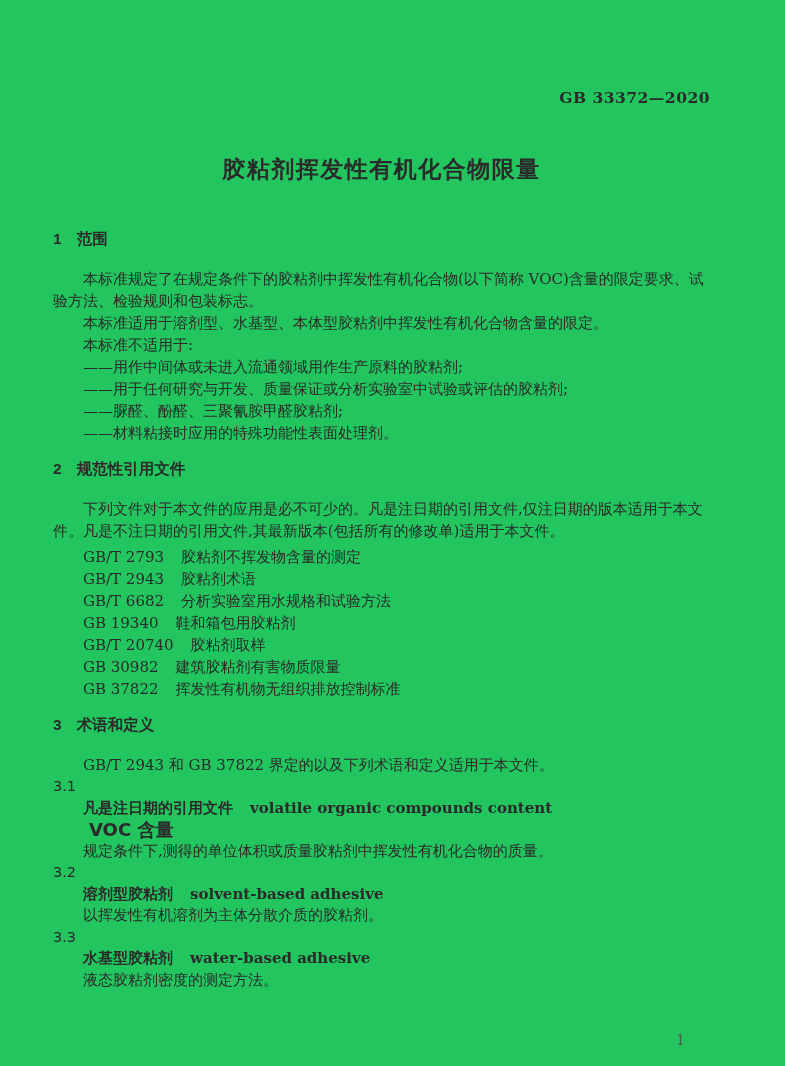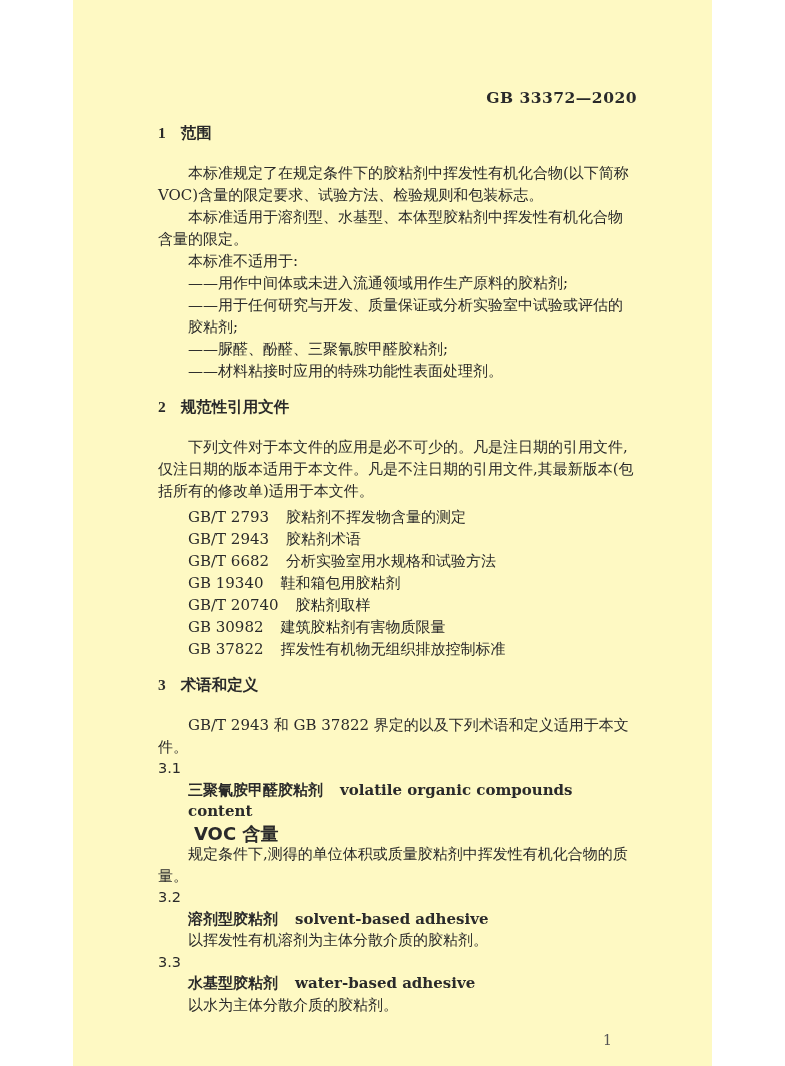--- a/index.html
+++ b/index.html
@@ -1,34 +1,34 @@
 <!DOCTYPE html>
 <html><head>
 <meta charset="utf-8">
 <style>
   * { margin:0; padding:0; box-sizing:border-box; }
   html,body { background:#ffffff; }
   .page {
-    width:639px; height:1066px; position:relative; margin:0 auto;
-    background:#fef9c3; color:#2a2a2a; overflow:hidden;
+    width:785px; height:1066px; position:relative; margin:0 auto;
+    background:#22c55e; color:#2a2a2a; overflow:hidden;
     font-family:"DejaVu Serif","Liberation Serif",serif;
     font-size:15px;
-    padding:88px 75px 0 85px;
+    padding:88px 75px 0 53px;
   }
   .std-no {
     text-align:right; font-weight:bold; font-size:15.5px;
     letter-spacing:0.5px; line-height:20px;
   }
   .doc-title {
     text-align:center; font-family:"DejaVu Sans","Liberation Sans",sans-serif;
     font-weight:bold; font-size:23px; letter-spacing:1.5px;
     margin-top:45px; margin-bottom:43px; line-height:32px;
   }
   .h2 {
-    font-family:Liberation Serif, serif;
+    font-family:Liberation Sans, sans-serif;
     font-weight:bold; font-size:15.5px; line-height:21px;
     margin-top:14px; margin-bottom:19px;
   }
   .h2 .num { margin-right:15px; }
   .para  { line-height:22px; text-indent:2em; }
   .dash  { line-height:22px; margin-left:2em; }
   .refs  { margin-top:4px; }
   .ref   { line-height:22px; margin-left:2em; }
   .ref .ref-title { margin-left:17px; }
   .t-line { line-height:21.5px; }
@@ -41,20 +41,21 @@
   .term-def  { text-indent:2em; }
   .page-num { position:absolute; right:100px; bottom:18px; font-size:14px; color:#555; }
 </style>
 </head>
 <body>
 
 <div class="page">
 
   <div class="std-no">GB 33372—2020</div>
 
+  <div class="doc-title">胶粘剂挥发性有机化合物限量</div>
 
   <div class="h2">
     <span class="num">1</span><span>范围</span>
   </div>
   <div class="para">本标准规定了在规定条件下的胶粘剂中挥发性有机化合物(以下简称 VOC)含量的限定要求、试验方法、检验规则和包装标志。</div>
   <div class="para">本标准适用于溶剂型、水基型、本体型胶粘剂中挥发性有机化合物含量的限定。</div>
   <div class="para">本标准不适用于:</div>
   <div class="dash">——用作中间体或未进入流通领域用作生产原料的胶粘剂;</div>
   <div class="dash">——用于任何研究与开发、质量保证或分析实验室中试验或评估的胶粘剂;</div>
   <div class="dash">——脲醛、酚醛、三聚氰胺甲醛胶粘剂;</div>
@@ -75,36 +76,36 @@
   </div>
 
   <div class="h2">
     <span class="num">3</span><span>术语和定义</span>
   </div>
   <div class="para">GB/T 2943 和 GB 37822 界定的以及下列术语和定义适用于本文件。</div>
 
   <div>
     <div class="t-line term-num">3.1</div>
     <div class="t-line term-name">
-      <span>三聚氰胺甲醛胶粘剂</span><span class="en">volatile organic compounds content</span>
+      <span>凡是注日期的引用文件</span><span class="en">volatile organic compounds content</span>
     </div>
     <div class="t-line term-alias">VOC 含量</div>
     <div class="t-line term-def">规定条件下,测得的单位体积或质量胶粘剂中挥发性有机化合物的质量。</div>
   </div>
 
   <div>
     <div class="t-line term-num">3.2</div>
     <div class="t-line term-name">
       <span>溶剂型胶粘剂</span><span class="en">solvent-based adhesive</span>
     </div>
     <div class="t-line term-def">以挥发性有机溶剂为主体分散介质的胶粘剂。</div>
   </div>
 
   <div>
     <div class="t-line term-num">3.3</div>
     <div class="t-line term-name">
       <span>水基型胶粘剂</span><span class="en">water-based adhesive</span>
     </div>
-    <div class="t-line term-def">以水为主体分散介质的胶粘剂。</div>
+    <div class="t-line term-def">液态胶粘剂密度的测定方法。</div>
   </div>
 
   <div class="page-num">1</div>
 </div>
 
 </body></html>

